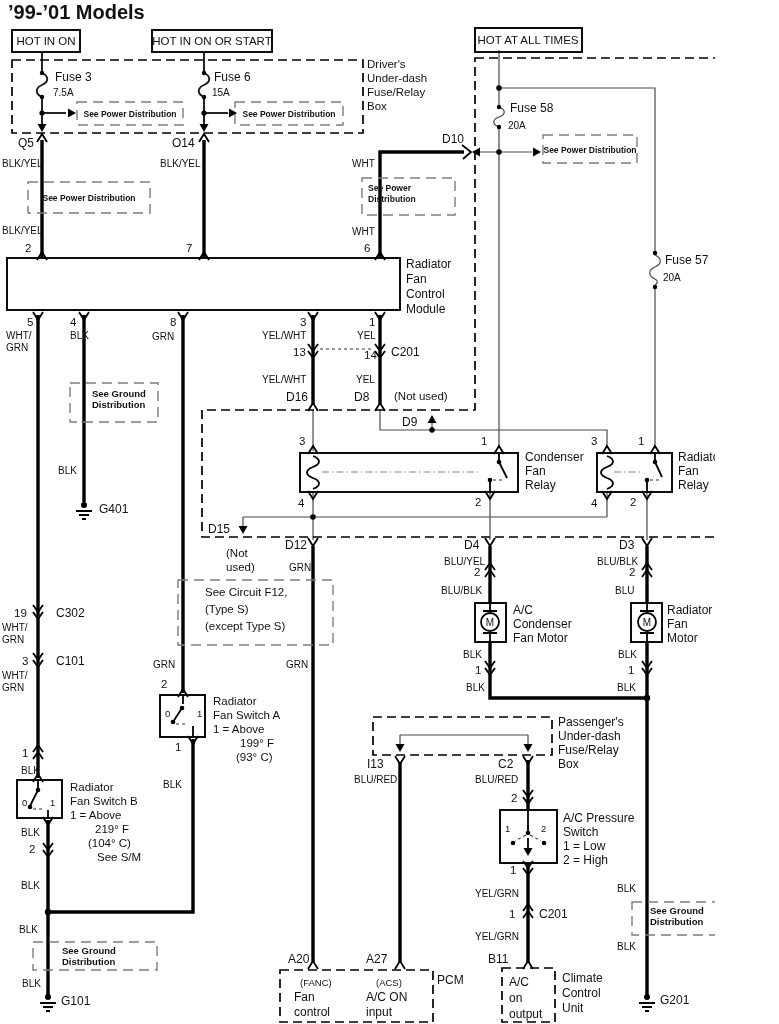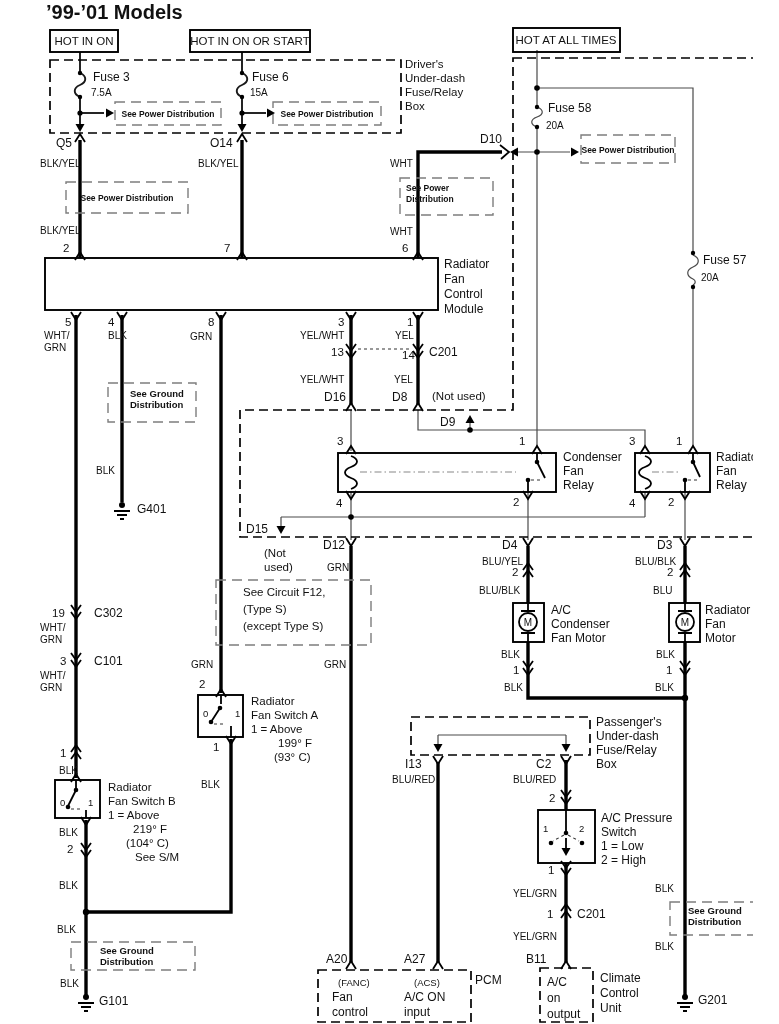--- a/index.html
+++ b/index.html
@@ -1,16 +1,16 @@
 <!DOCTYPE html>
 <html><head>
 <meta charset="utf-8">
 <style>
   html,body{margin:0;padding:0;background:#ffffff;}
-  .stage{width:715px;height:1024px;position:relative;background:#fff;overflow:hidden;padding-left:38px;}
+  .stage{width:715px;height:1024px;position:relative;background:#fff;overflow:hidden;}
   svg{display:block;font-family:"Liberation Sans","DejaVu Sans",sans-serif;}
   text{fill:#111;stroke:none;}
   .ttl{font-size:20px;font-weight:bold;}
   .t12{font-size:12px;}
   .t11{font-size:11.5px;}
   .t10{font-size:10px;}
   .t9{font-size:9.5px;}
   .t8b{font-size:8.5px;font-weight:bold;}
   .t9b{font-size:9.5px;font-weight:bold;}
   .mid{text-anchor:middle;}

